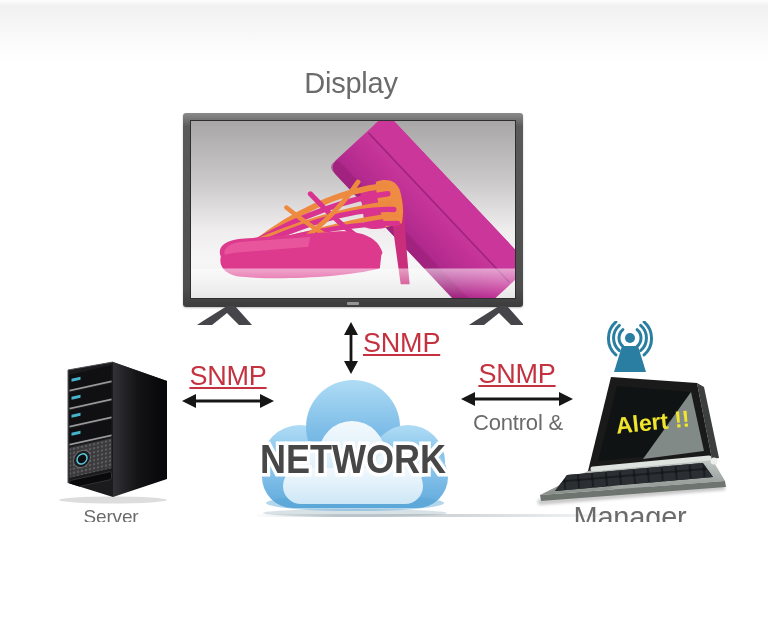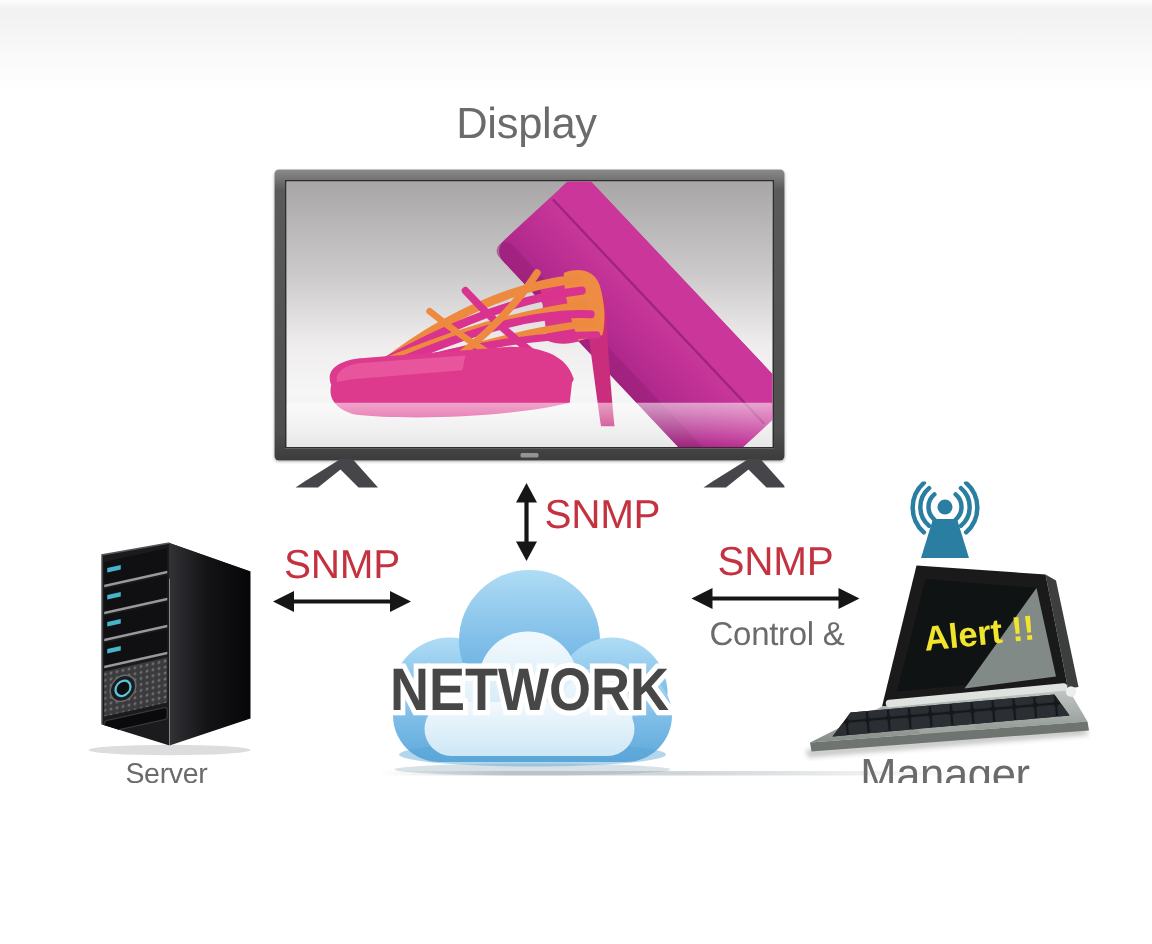--- a/index.html
+++ b/index.html
@@ -5,21 +5,21 @@
   html,body{margin:0;padding:0;}
   .stage{
     position:relative;width:768px;height:522px;overflow:hidden;
     background:linear-gradient(180deg,#FDFDFD 0px,#F1F1F1 6px,#FAFAFA 40px,#FFFFFF 62px,#FFFFFF 540px,#F6F6F6 595px,#EEEEEE 629px);
     font-family:"Liberation Sans",sans-serif;
   }
   .lbl{position:absolute;color:#6B6B6B;text-align:center;letter-spacing:-0.2px;}
   .lbl-display{left:271px;top:67px;width:160px;font-size:29px;}
   .lbl-server{left:31px;top:506px;width:160px;font-size:19px;text-align:center;}
   .lbl-manager{left:550px;top:501px;width:160px;font-size:29px;}
-  .snmp{position:absolute;color:#C43240;font-size:27px;text-align:center;letter-spacing:-0.2px;}
+  .snmp{position:absolute;color:#C43240;font-size:27px;text-align:center;letter-spacing:-0.2px;text-decoration:underline;}
   .snmp-display{left:363px;top:328px;width:90px;text-align:left;}
   .snmp-server{left:182px;top:361px;width:92px;}
   .snmp-manager{left:461px;top:359px;width:112px;}
   .ctrl{position:absolute;color:#6B6B6B;font-size:22px;text-align:center;width:150px;left:443px;letter-spacing:-0.2px;}
   .ctrl-1{top:398px;margin-top:12px;}
   .ctrl-2{top:421px;}
   .arrow{position:absolute;}
   .tv{
     position:absolute;left:183px;top:113px;width:340px;height:194px;box-sizing:border-box;
     background:linear-gradient(180deg,#8B8B8B 0%,#5A5A5A 7%,#4E4E4E 90%,#3C3C3C 100%);

